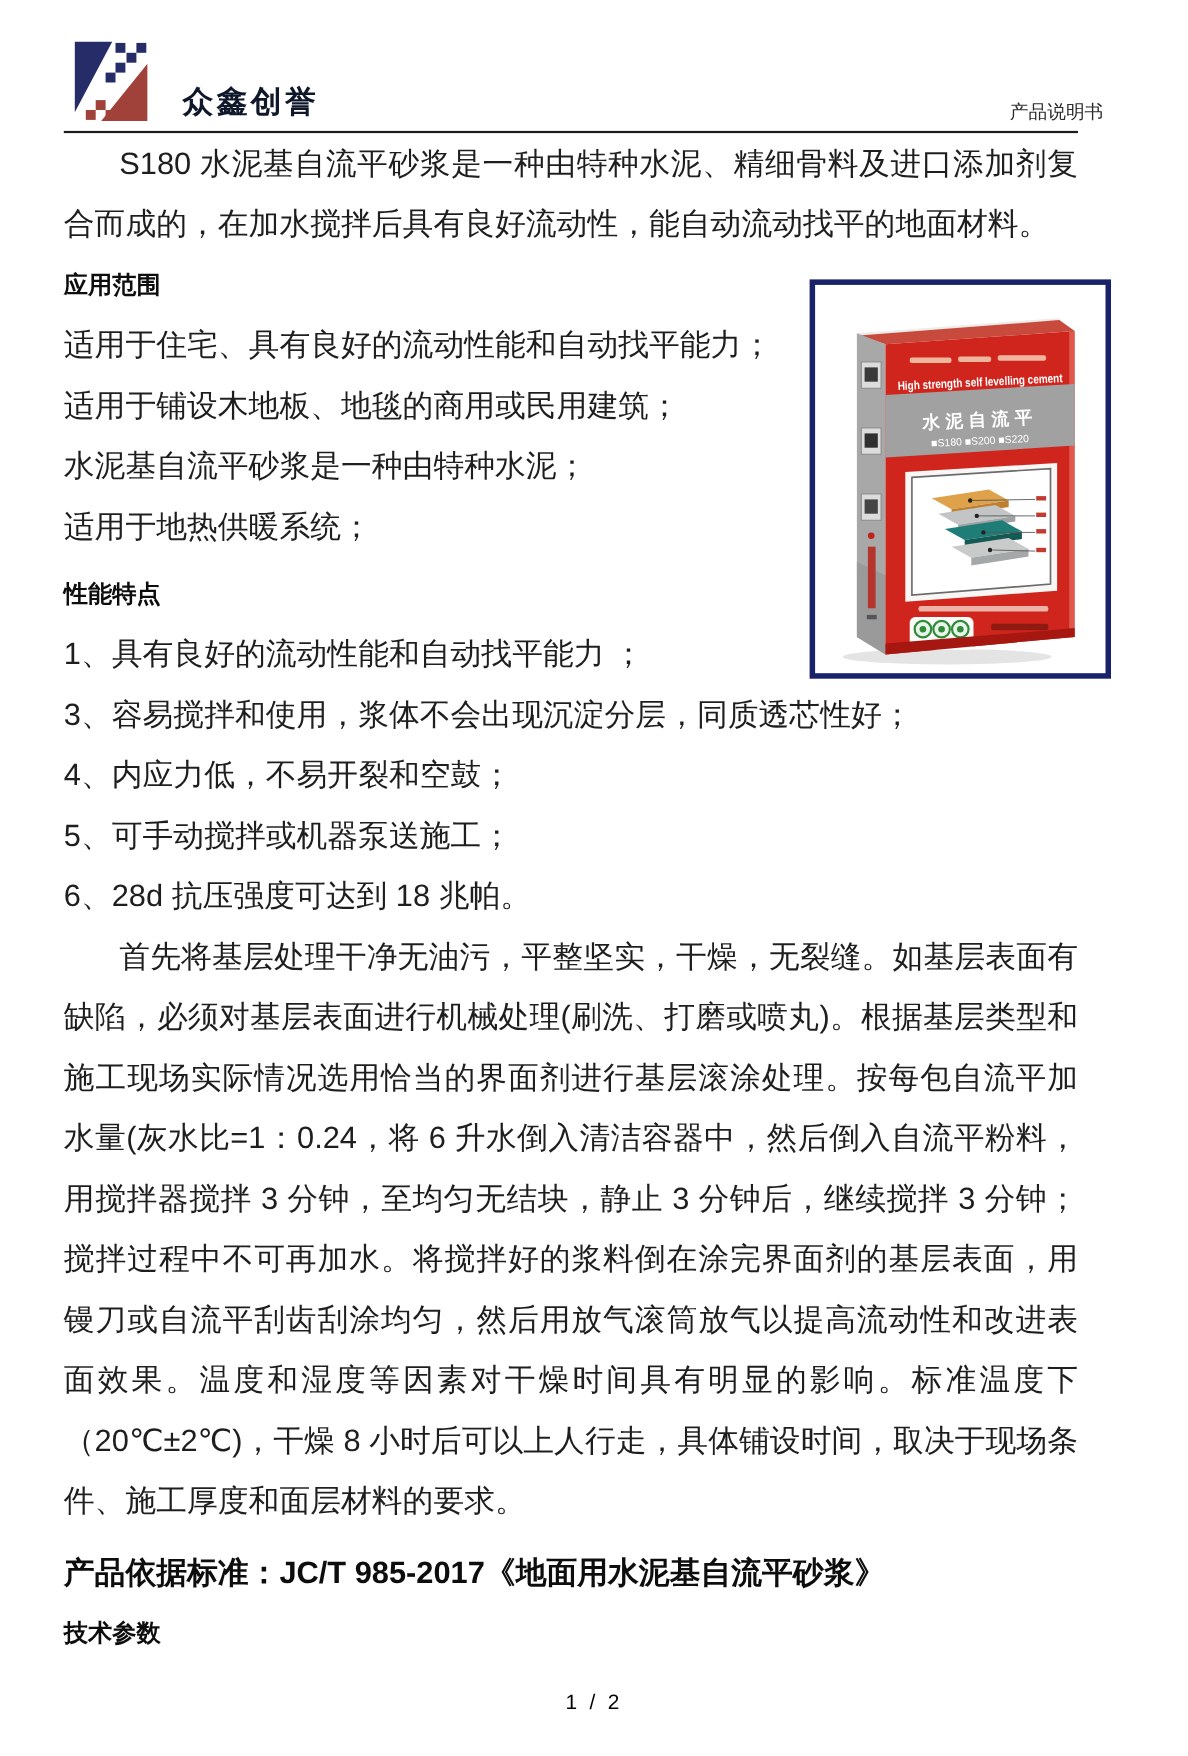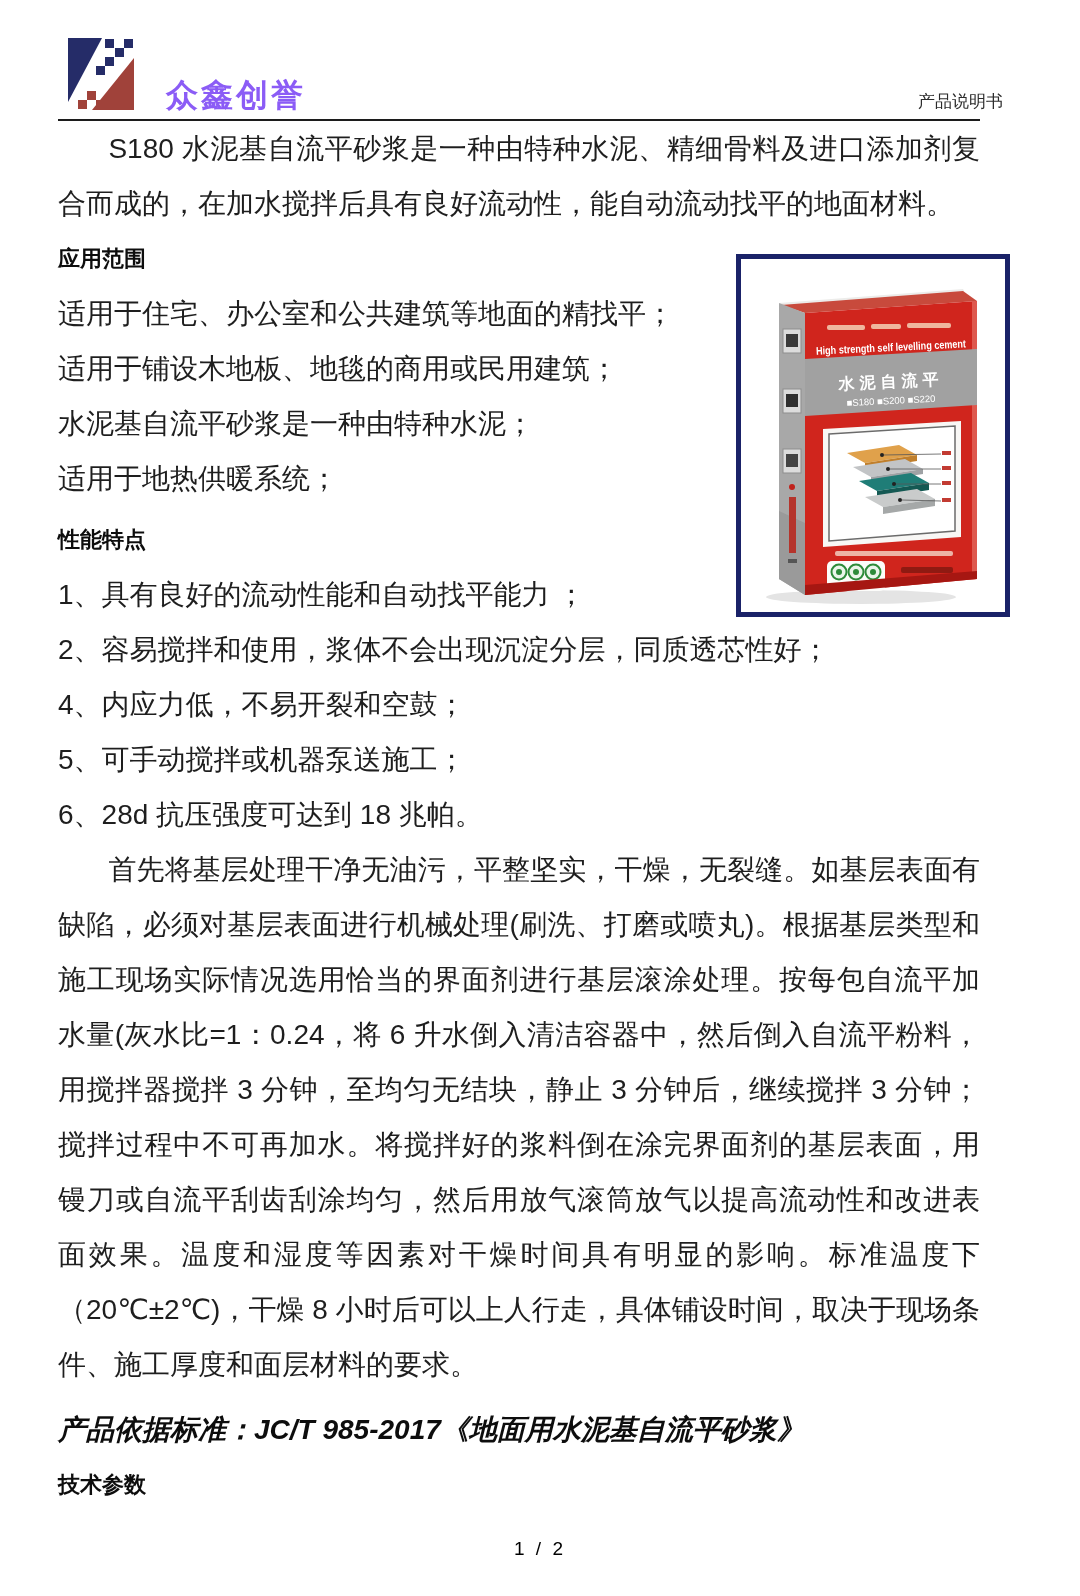--- a/index.html
+++ b/index.html
@@ -2,32 +2,32 @@
 <html><head>
 <meta charset="utf-8">
 <style>
   html,body{margin:0;padding:0;background:#ffffff;}
   .page{
     position:relative; width:1080px; height:1596px; background:#ffffff;
     font-family:"Liberation Sans","DejaVu Sans",sans-serif; color:#1d1d1d; overflow:hidden;
   }
   
   .logo{position:absolute; left:62px; top:32px; width:76px; height:80px;}
-  .company{position:absolute; left:166px; top:74px; font-size:32px; font-weight:700; letter-spacing:3px; color:#8b5cf6;}
+  .company{position:absolute; left:166px; top:74px; font-size:28px; font-weight:700; letter-spacing:3px; color:#0f172a;}
   .doctype{position:absolute; left:0; top:90px; width:962px; text-align:right; font-size:17px; color:#2b2b2b;padding-left:41px;}
   .rule{position:absolute; left:58px; top:119px; width:922px; height:0; border-top:2px solid #1c1c1c;}
   
   main{position:absolute; left:58px; top:121px; width:922px;}
   main p, main h3{margin:0; line-height:55px;}
   main p{font-size:28px; text-align:justify; color:#1e1e1e;}
   main h3{font-size:22px; font-weight:700; color:#0d0d0d;}
   .indent{text-indent:1.8em;}
   .sp{margin-top:6px !important;}
   .sp-lg{margin-top:10px !important;}
-  .standard{font-weight:700; color:#0d0d0d;font-style:italic;}
+  .standard{font-weight:700; color:#0d0d0d;}
   
   .product{
     position:absolute; left:736px; top:254px; width:274px; height:363px;
     border:5px solid #1a2268; background:#ffffff; box-sizing:border-box;
   }
   .product svg{display:block; width:100%; height:100%;}
   
   footer{position:absolute; left:0; top:1538px; width:1080px; text-align:center;}
   .pagenum{font-size:19px; letter-spacing:3px; color:#000000;}
 </style>
@@ -51,28 +51,28 @@
     </svg>
   </div>
   <div class="company">众鑫创誉</div>
   <div class="doctype">产品说明书</div>
   <div class="rule"></div>
 
   <main>
     <p class="indent">S180 水泥基自流平砂浆是一种由特种水泥、精细骨料及进口添加剂复合而成的，在加水搅拌后具有良好流动性，能自动流动找平的地面材料。</p>
 
     <h3>应用范围</h3>
-    <p>适用于住宅、办公室和公共建筑等地面的精找平；</p>
+    <p>适用于住宅、具有良好的流动性能和自动找平能力；</p>
     <p>适用于铺设木地板、地毯的商用或民用建筑；</p>
     <p>水泥基自流平砂浆是一种由特种水泥；</p>
     <p>适用于地热供暖系统；</p>
 
     <h3 class="sp">性能特点</h3>
     <p>1、具有良好的流动性能和自动找平能力 ；</p>
-    <p>2、容易搅拌和使用，浆体不会出现沉淀分层，同质透芯性好；</p>
+    <p>3、容易搅拌和使用，浆体不会出现沉淀分层，同质透芯性好；</p>
     <p>4、内应力低，不易开裂和空鼓；</p>
     <p>5、可手动搅拌或机器泵送施工；</p>
     <p>6、28d 抗压强度可达到 18 兆帕。</p>
 
     <p class="indent">首先将基层处理干净无油污，平整坚实，干燥，无裂缝。如基层表面有缺陷，必须对基层表面进行机械处理(刷洗、打磨或喷丸)。根据基层类型和施工现场实际情况选用恰当的界面剂进行基层滚涂处理。按每包自流平加水量(灰水比=1：0.24，将 6 升水倒入清洁容器中，然后倒入自流平粉料，用搅拌器搅拌 3 分钟，至均匀无结块，静止 3 分钟后，继续搅拌 3 分钟；搅拌过程中不可再加水。将搅拌好的浆料倒在涂完界面剂的基层表面，用镘刀或自流平刮齿刮涂均匀，然后用放气滚筒放气以提高流动性和改进表面效果。温度和湿度等因素对干燥时间具有明显的影响。标准温度下（20℃±2℃)，干燥 8 小时后可以上人行走，具体铺设时间，取决于现场条件、施工厚度和面层材料的要求。</p>
 
     <p class="standard sp-lg">产品依据标准：JC/T 985-2017《地面用水泥基自流平砂浆》</p>
     <h3>技术参数</h3>
   </main>
 

